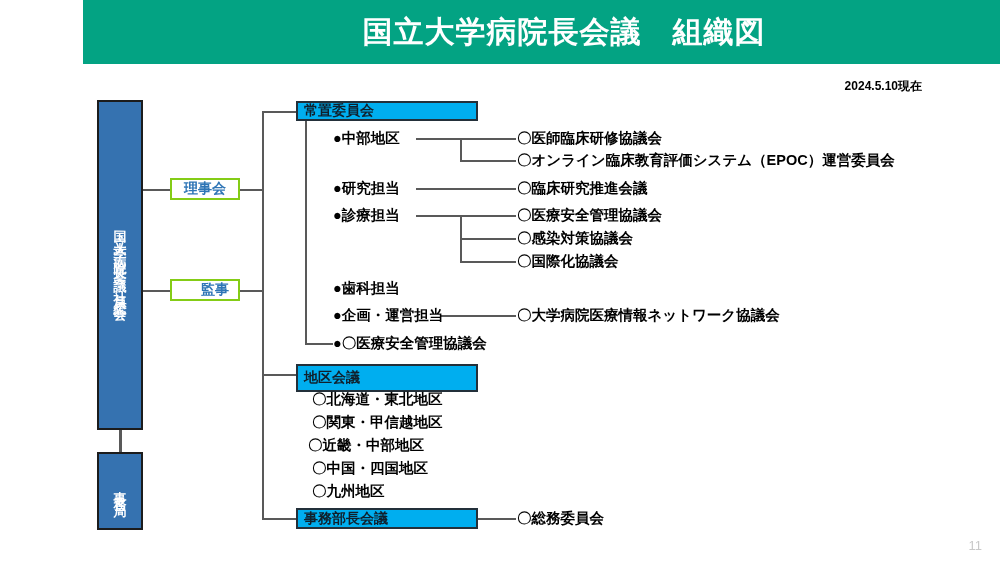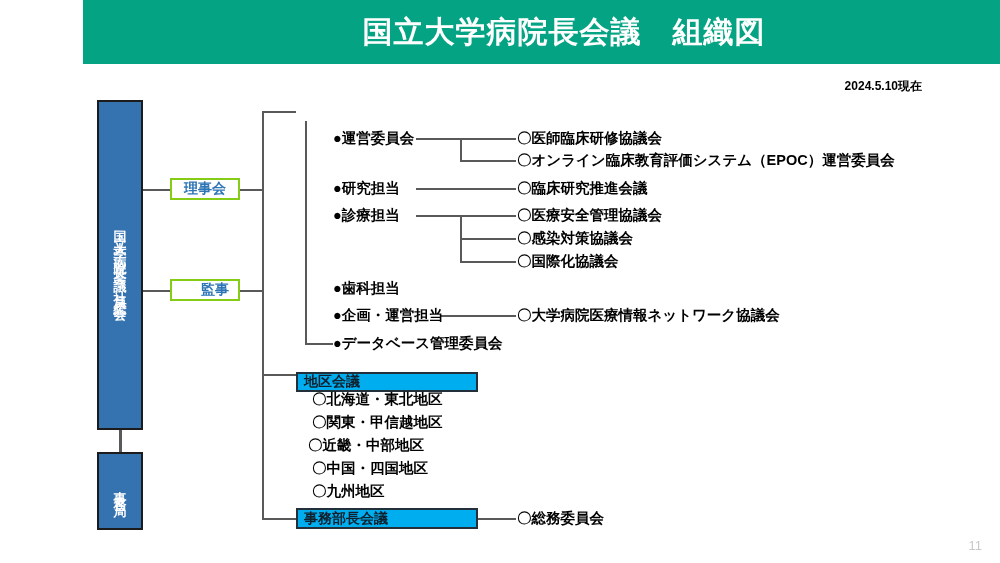--- a/index.html
+++ b/index.html
@@ -103,21 +103,21 @@
     border: 2px solid #23303a;
     box-sizing: border-box;
     display: flex;
     align-items: center;
     padding-left: 6px;
     color: #10202c;
     font-size: 14px;
     font-weight: 700;
   }
   #standing-box { left: 296px; top: 101px; width: 182px; height: 20px; }
-  #district-box { left: 296px; top: 372px; width: 182px; height: 20px; }
+  #district-box { left: 296px; top: 364px; width: 182px; height: 28px; }
   #bureau-box   { left: 296px; top: 508px; width: 182px; height: 21px; }
 
   
   .ln {
     position: absolute;
     background: #595959;
   }
   .ln.h { height: 1.6px; }
   .ln.v { width: 1.6px; }
 
@@ -194,41 +194,42 @@
     <span class="vtext">国立大学病院長会議（社員総会）</span>
   </div>
 
   <div class="vbox" id="office-box">
     <span class="vtext">事務局</span>
   </div>
 
   <div class="obox" id="board-box">理事会</div>
   <div class="obox" id="auditor-box">監事</div>
 
+  <div class="cbox" id="standing-box">常置委員会</div>
   <div class="cbox" id="district-box">地区会議</div>
   <div class="cbox" id="bureau-box">事務部長会議</div>
 
-  <div class="item" style="left:333px; top:131px;">●運営委員会</div>
+  <div class="item" style="left:333px; top:131px;">●中部地区</div>
   <div class="item sub" style="left:517px; top:131px;">〇医師臨床研修協議会</div>
   <div class="item sub" style="left:517px; top:153px;">〇オンライン臨床教育評価システム（EPOC）運営委員会</div>
 
   <div class="item" style="left:333px; top:181px;">●研究担当</div>
   <div class="item sub" style="left:517px; top:181px;">〇臨床研究推進会議</div>
 
   <div class="item" style="left:333px; top:208px;">●診療担当</div>
   <div class="item sub" style="left:517px; top:208px;">〇医療安全管理協議会</div>
   <div class="item sub" style="left:517px; top:231px;">〇感染対策協議会</div>
   <div class="item sub" style="left:517px; top:254px;">〇国際化協議会</div>
 
   <div class="item" style="left:333px; top:281px;">●歯科担当</div>
 
   <div class="item" style="left:333px; top:308px;">●企画・運営担当</div>
   <div class="item sub" style="left:517px; top:308px;">〇大学病院医療情報ネットワーク協議会</div>
 
-  <div class="item" style="left:333px; top:336px;">●データベース管理委員会</div>
+  <div class="item" style="left:333px; top:336px;">●〇医療安全管理協議会</div>
 
   <div class="district" style="left:312px; top:392px;">〇北海道・東北地区</div>
   <div class="district" style="left:312px; top:415px;">〇関東・甲信越地区</div>
   <div class="district" style="left:308px; top:438px;">〇近畿・中部地区</div>
   <div class="district" style="left:312px; top:461px;">〇中国・四国地区</div>
   <div class="district" style="left:312px; top:484px;">〇九州地区</div>
 
   <div class="item sub" style="left:517px; top:511px;">〇総務委員会</div>
 
 </div>

